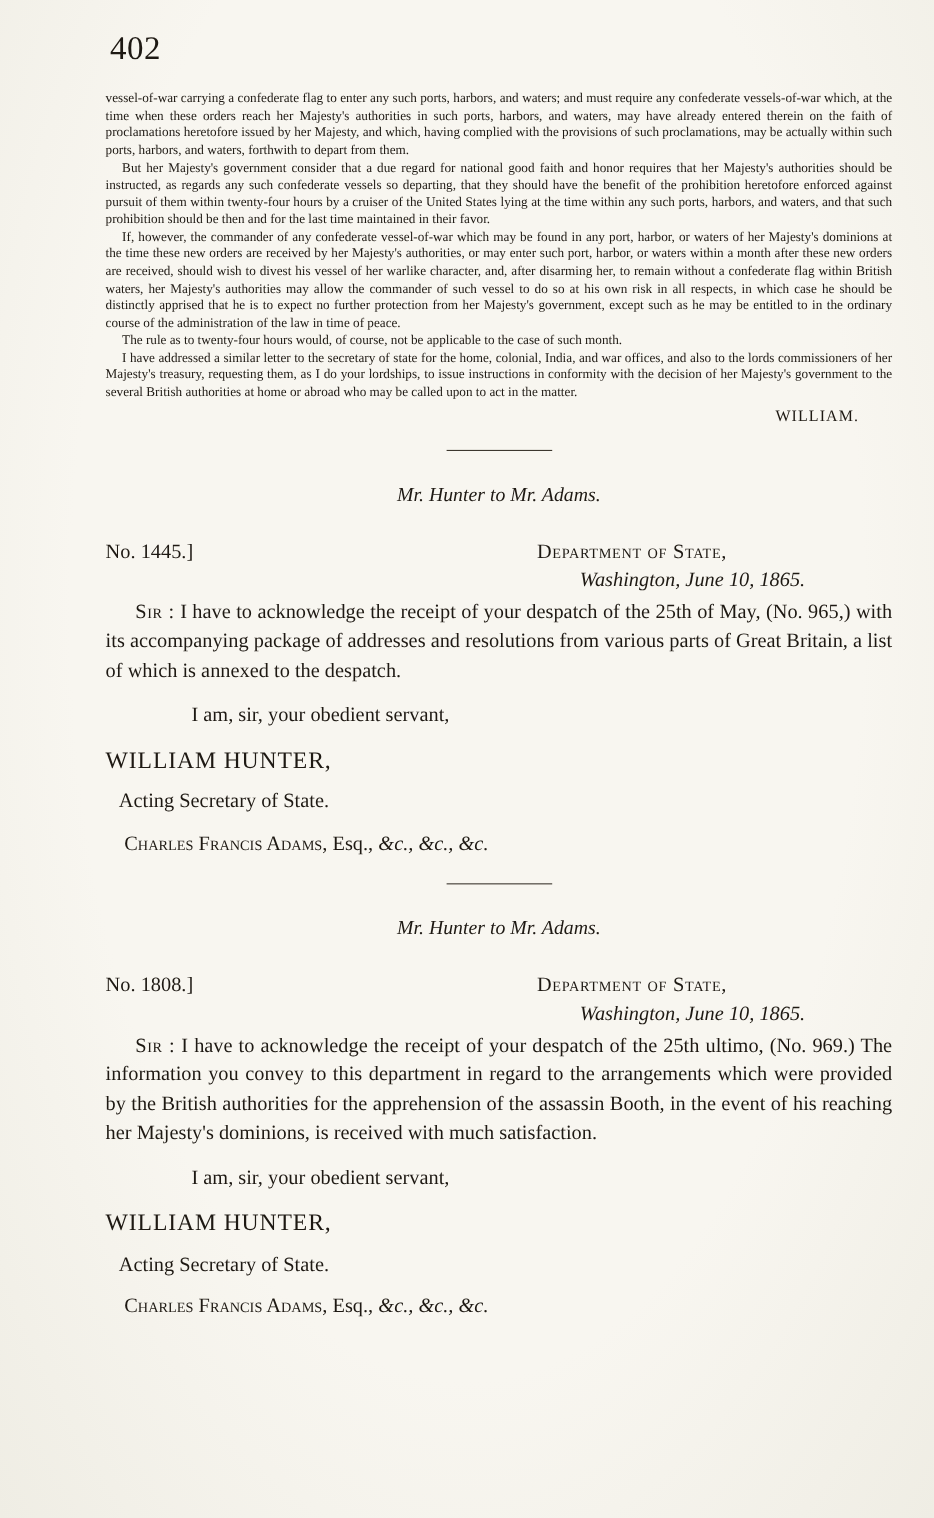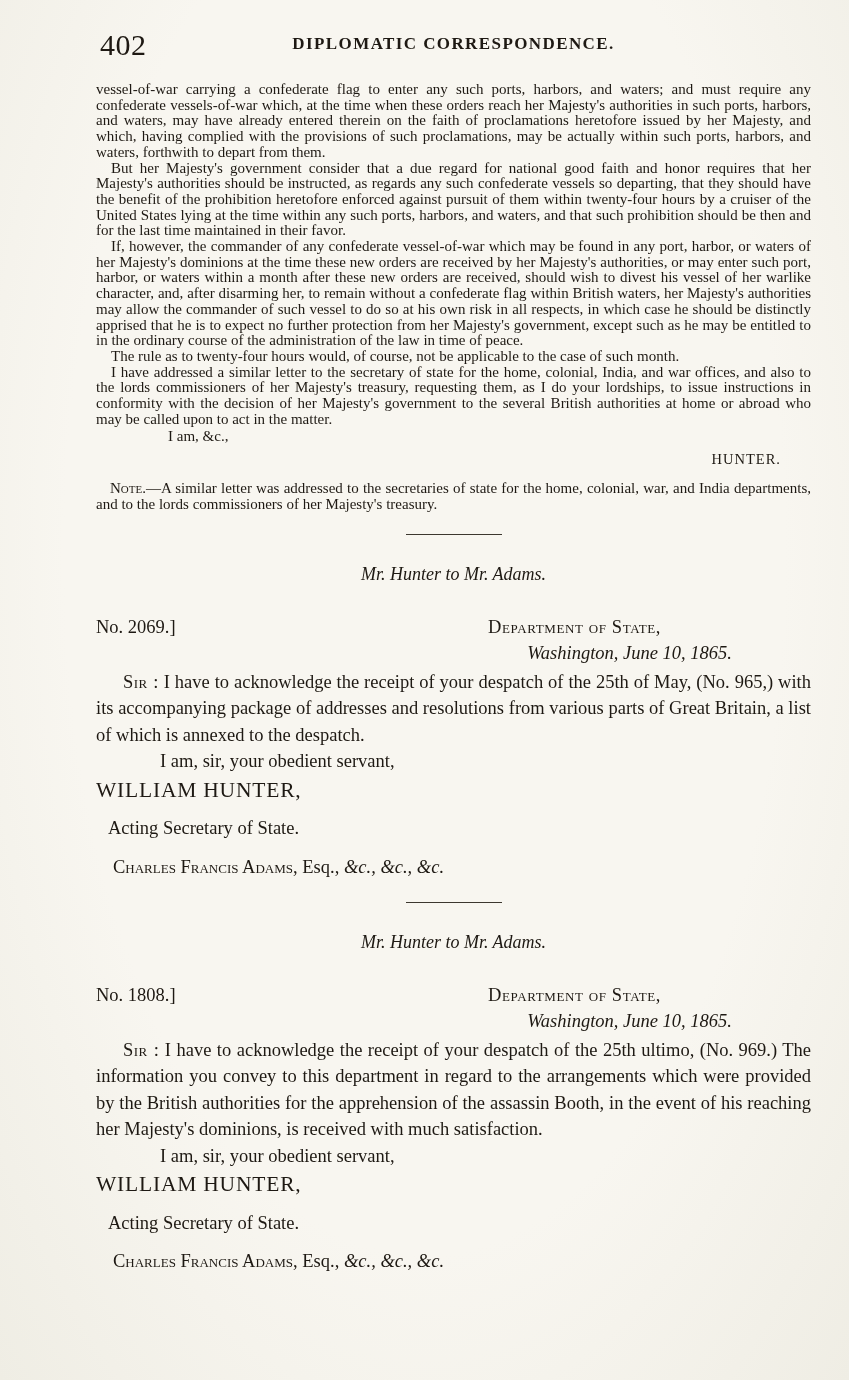--- a/index.html
+++ b/index.html
@@ -16,21 +16,21 @@
   .page { padding: 26px 38px 0 96px; }
 
   
   .header { position: relative; height: 36px; margin-bottom: 20px; }
   .page-number { position: absolute; left: 4px; top: 2px; font-size: 30px; letter-spacing: 0.5px; }
   .header-title { text-align: center; font-weight: bold; font-size: 17px; letter-spacing: 1.4px; padding-top: 8px; }
 
   
   .small-text p {
     margin: 0;
-    font-size: 15px;
+    font-size: 12px;
     line-height: 15.7px;
     text-align: justify;
     text-indent: 15px;
   }
   .small-text p.no-indent { text-indent: 0; }
   .closing-sm {
     text-indent: 0 !important;
     text-align: left !important;
     padding-left: 72px;
     margin-top: 2px !important;
@@ -80,62 +80,59 @@
     padding-right: 79px;
     font-style: italic;
     margin: 0;
   }
   .letter-body {
     margin: 2px 0 0 0;
     text-align: justify;
     text-indent: 27px;
   }
   .salutation { letter-spacing: 0.5px; }
-  .letter-closing { margin: 0; padding-left: 64px; }
+  .letter-closing { margin: 14px; padding-left: 64px; }
   .sig-name {
     text-align: left;
     padding-right: 100px;
     font-size: 21.5px;
     letter-spacing: 0.8px;
     margin: 2px 0 0 0;
   }
   .sig-title {
     padding-right: 36px;
     margin: 12px;
   }
   .addressee { margin: 5px 0 0 17px; }
 </style>
 </head>
 <body>
 
 <div class="page">
 
   <div class="header">
     <span class="page-number">402</span>
-    <div class="header-title">DIPLOMATIC CORRESPONDENCE.</div>
   </div>
 
   <section class="small-text">
     <p class="no-indent">vessel-of-war carrying a confederate flag to enter any such ports, harbors, and waters; and must require any confederate vessels-of-war which, at the time when these orders reach her Majesty's authorities in such ports, harbors, and waters, may have already entered therein on the faith of proclamations heretofore issued by her Majesty, and which, having complied with the provisions of such proclamations, may be actually within such ports, harbors, and waters, forthwith to depart from them.</p>
     <p>But her Majesty's government consider that a due regard for national good faith and honor requires that her Majesty's authorities should be instructed, as regards any such confederate vessels so departing, that they should have the benefit of the prohibition heretofore enforced against pursuit of them within twenty-four hours by a cruiser of the United States lying at the time within any such ports, harbors, and waters, and that such prohibition should be then and for the last time maintained in their favor.</p>
     <p>If, however, the commander of any confederate vessel-of-war which may be found in any port, harbor, or waters of her Majesty's dominions at the time these new orders are received by her Majesty's authorities, or may enter such port, harbor, or waters within a month after these new orders are received, should wish to divest his vessel of her warlike character, and, after disarming her, to remain without a confederate flag within British waters, her Majesty's authorities may allow the commander of such vessel to do so at his own risk in all respects, in which case he should be distinctly apprised that he is to expect no further protection from her Majesty's government, except such as he may be entitled to in the ordinary course of the administration of the law in time of peace.</p>
     <p>The rule as to twenty-four hours would, of course, not be applicable to the case of such month.</p>
     <p>I have addressed a similar letter to the secretary of state for the home, colonial, India, and war offices, and also to the lords commissioners of her Majesty's treasury, requesting them, as I do your lordships, to issue instructions in conformity with the decision of her Majesty's government to the several British authorities at home or abroad who may be called upon to act in the matter.</p>
-    <p class="closing-sm">I am, &amp;c.,</p>
-    <p class="sig-sm">HUNTER.</p>
-    <p class="note"><span class="smallcaps">Note.</span><span>—A similar letter was addressed to the secretaries of state for the home, colonial, war, and India departments, and to the lords commissioners of her Majesty's treasury.</span></p>
+    <p class="sig-sm">WILLIAM.</p>
   </section>
 
   <hr class="divider">
 
   <section class="letter">
     <p class="letter-heading">Mr. Hunter to Mr. Adams.</p>
     <div class="letter-head">
       <div class="letter-head-row">
-        <span class="letter-no">No. 2069.]</span>
+        <span class="letter-no">No. 1445.]</span>
         <div class="dept-block">
           <p class="dept-line">Department of State,</p>
           <p class="place-line">Washington, June 10, 1865.</p>
         </div>
       </div>
     </div>
     <p class="letter-body">
       <span class="smallcaps salutation">Sir :</span>
       <span>I have to acknowledge the receipt of your despatch of the 25th of May, (No. 965,) with its accompanying package of addresses and resolutions from various parts of Great Britain, a list of which is annexed to the despatch.</span>
     </p>

